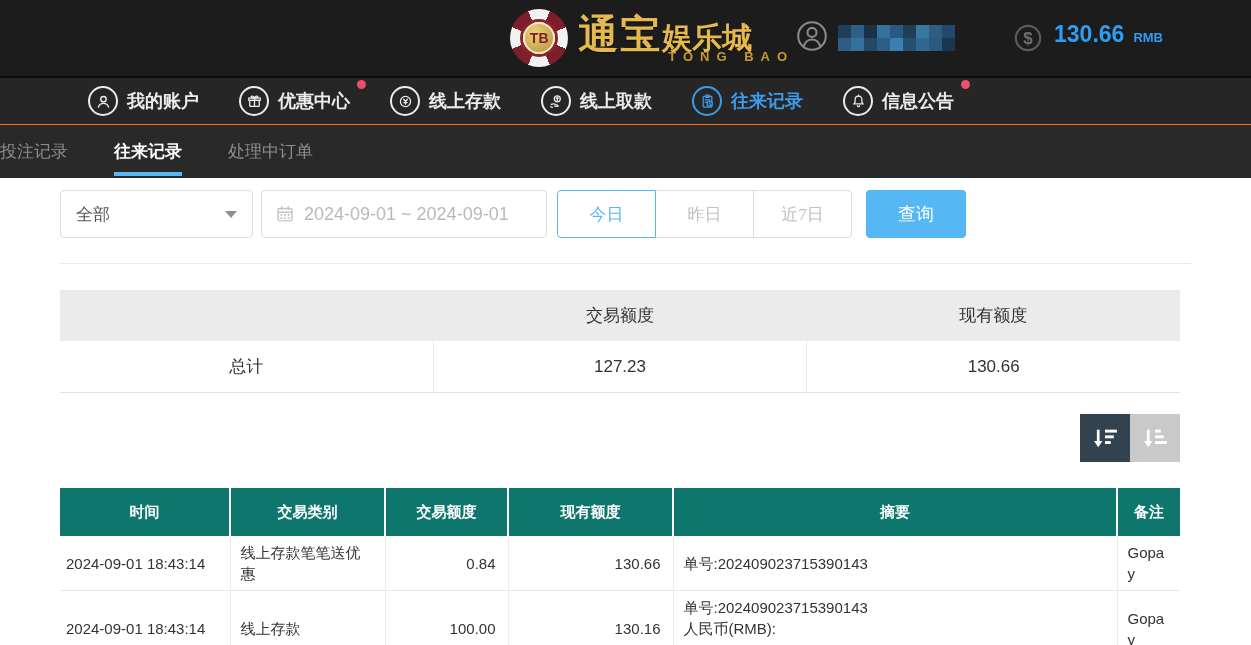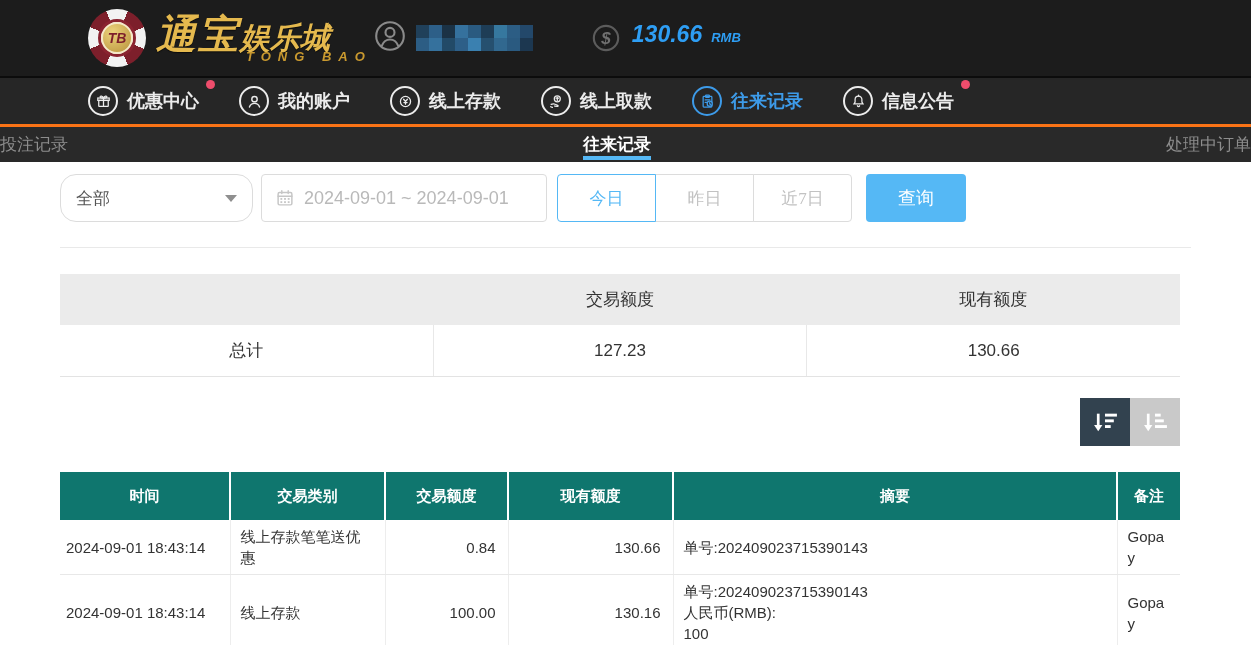--- a/index.html
+++ b/index.html
@@ -1,21 +1,21 @@
 <!DOCTYPE html>
 <html><head>
 <meta charset="utf-8">
 <style>
   * { margin:0; padding:0; box-sizing:border-box; }
   html,body { width:1251px; height:645px; overflow:hidden; background:#fff;
     font-family:"Liberation Sans","DejaVu Sans",sans-serif; }
 
   
   .topbar { height:76px; background:#1c1c1c; display:flex; align-items:center;
-    justify-content:flex-start; padding:0 88px;font-style:italic; }
+    justify-content:flex-end; padding:0 88px; }
   .logo { display:flex; align-items:center; gap:10px; cursor:pointer; }
   .chip { width:58px; height:58px; border-radius:50%; flex:0 0 auto;
     background:conic-gradient(#f2f2f2 0 22deg,#7d1f2b 22deg 68deg,#f2f2f2 68deg 112deg,#7d1f2b 112deg 158deg,#f2f2f2 158deg 202deg,#7d1f2b 202deg 248deg,#f2f2f2 248deg 292deg,#7d1f2b 292deg 338deg,#f2f2f2 338deg 360deg);
     display:flex; align-items:center; justify-content:center; }
   .chip-inner { width:32px; height:32px; border-radius:50%;
     background:radial-gradient(circle at 35% 30%,#ecd27c,#b8923a);
     color:#7d1f2b; font-weight:bold; font-size:14px; display:flex; align-items:center;
     justify-content:center; border:2px solid #f5e9c8; box-shadow:0 0 0 3px #8a2330; }
   .logo-cn { color:#e5b94e; font-weight:bold; line-height:1;
     text-shadow:0 1px 1px rgba(0,0,0,.6); white-space:nowrap; }
@@ -43,32 +43,32 @@
   .nav-item { display:flex; align-items:center; gap:9px; color:#ececec;
     font-size:18px; font-weight:bold; position:relative; cursor:pointer; white-space:nowrap; }
   .nav-item.active { color:#3d9be9; }
   .nav-icon { width:30px; height:30px; border-radius:50%; border:2px solid currentColor;
     display:flex; align-items:center; justify-content:center; flex:0 0 auto; }
   .nav-icon svg { stroke:currentColor; }
   .nav-badge { width:9px; height:9px; border-radius:50%; background:#ee4d6c;
     position:absolute; top:-6px; right:-16px; }
 
   
-  .subtabs { height:38px; background:#292929; border-top:3px solid #f97316;
-    display:flex; justify-content:space-between; align-items:stretch; gap:46px; }
+  .subtabs { height:54px; background:#292929; border-top:1px solid #f97316;
+    display:flex; justify-content:flex-start; align-items:stretch; gap:46px; }
   .subtab { color:#8d8d8d; font-size:17px; display:flex; align-items:center;
     position:relative; cursor:pointer; }
   .subtab.active { color:#fff; font-weight:bold; }
   .subtab.active::after { content:""; position:absolute; left:0; right:0; bottom:2px;
     height:4px; background:#55b8f5; }
 
   
   main { padding:0 60px; }
   .filter-row { margin-top:12px; display:flex; align-items:center; }
-  .select { width:193px; height:48px; border:1px solid #dcdcdc; border-radius:16px;
+  .select { width:193px; height:48px; border:1px solid #dcdcdc; border-radius:4px;
     background:#fff; display:flex; align-items:center; justify-content:space-between;
     padding:0 15px; color:#555; font-size:17px; cursor:pointer; }
   .caret { width:0; height:0; border-left:6px solid transparent;
     border-right:6px solid transparent; border-top:7px solid #8f8f8f; }
   .date-input { margin-left:8px; width:286px; height:48px; border:1px solid #dcdcdc;
     border-radius:4px; display:flex; align-items:center; gap:8px; padding:0 12px;
     color:#b9b9b9; font-size:18px; cursor:pointer; white-space:nowrap; }
   .btn-group { margin-left:10px; display:flex; }
   .range-btn { width:99px; height:48px; background:#fff; border:1px solid #dcdcdc;
     color:#c2c2c2; font-size:17px; font-family:inherit; cursor:pointer; }
@@ -139,38 +139,38 @@
       </span>
       <span class="balance-amount">130.66</span>
       <span class="balance-currency">RMB</span>
     </div>
   </div>
 </header>
 
 <nav class="mainnav">
   <div class="nav-item">
     <span class="nav-icon">
+      <svg width="19" height="19" viewBox="0 0 24 24" fill="none" stroke-width="1.8" stroke-linecap="round">
+        <circle cx="12" cy="9" r="3.4"></circle>
+          <path d="M5.6 19c1.2-3.2 3.8-4.6 6.4-4.6s5.2 1.4 6.4 4.6"></path>
+      </svg>
+    </span>
+    <span>我的账户</span>
+  </div>
+  <div class="nav-item">
+    <span class="nav-icon">
       <svg width="19" height="19" viewBox="0 0 24 24" fill="none" stroke-width="1.6" stroke-linecap="round">
         <rect x="6" y="10.6" width="12" height="7.6" rx="0.6"></rect>
         <rect x="4.8" y="7.6" width="14.4" height="3"></rect>
         <line x1="12" y1="7.6" x2="12" y2="18.2"></line>
         <path d="M12 7.5c-1.2-2.9-4.4-2.7-4.2-1.1.2 1.3 2.6 1.3 4.2 1.1zM12 7.5c1.2-2.9 4.4-2.7 4.2-1.1-.2 1.3-2.6 1.3-4.2 1.1z"></path>
       </svg>
     </span>
     <span>优惠中心</span>
     <span class="nav-badge"></span>
-  </div>
-  <div class="nav-item">
-    <span class="nav-icon">
-      <svg width="19" height="19" viewBox="0 0 24 24" fill="none" stroke-width="1.8" stroke-linecap="round">
-        <circle cx="12" cy="9" r="3.4"></circle>
-          <path d="M5.6 19c1.2-3.2 3.8-4.6 6.4-4.6s5.2 1.4 6.4 4.6"></path>
-      </svg>
-    </span>
-    <span>我的账户</span>
   </div>
   <div class="nav-item">
     <span class="nav-icon">
       <svg width="19" height="19" viewBox="0 0 24 24" fill="none" stroke-width="1.6" stroke-linecap="round">
         <circle cx="12" cy="12" r="6.4"></circle>
         <path d="M9.6 9.2l2.4 2.8 2.4-2.8M12 12v3.4M10 13.4h4"></path>
       </svg>
     </span>
     <span>线上存款</span>
   </div>

